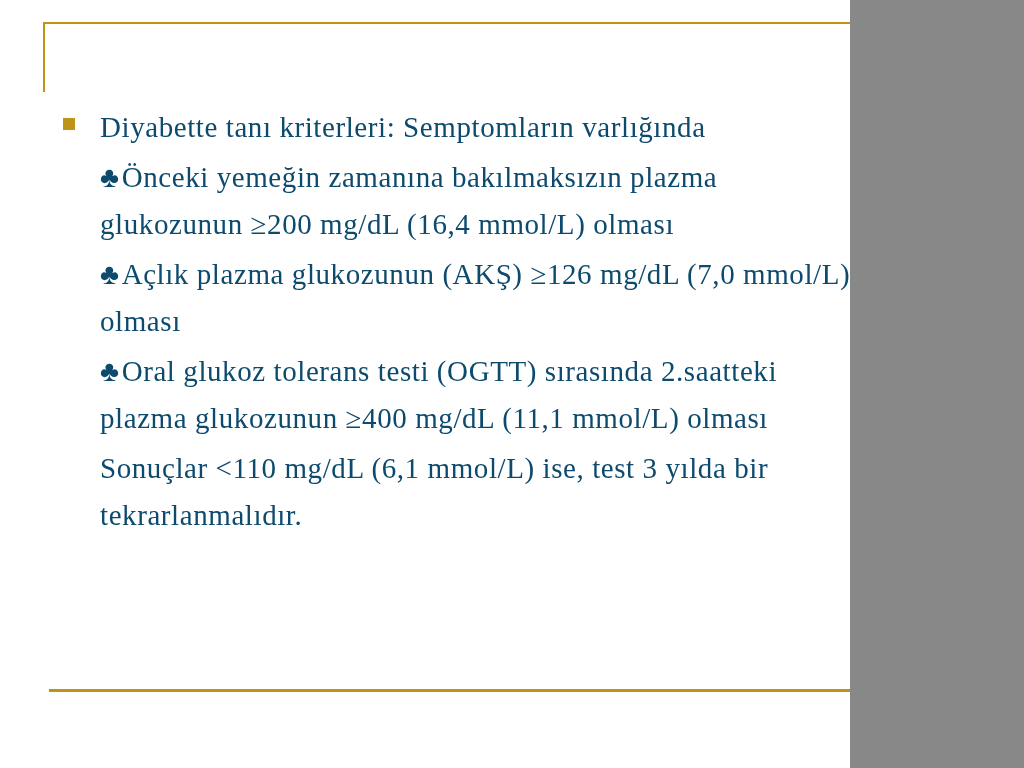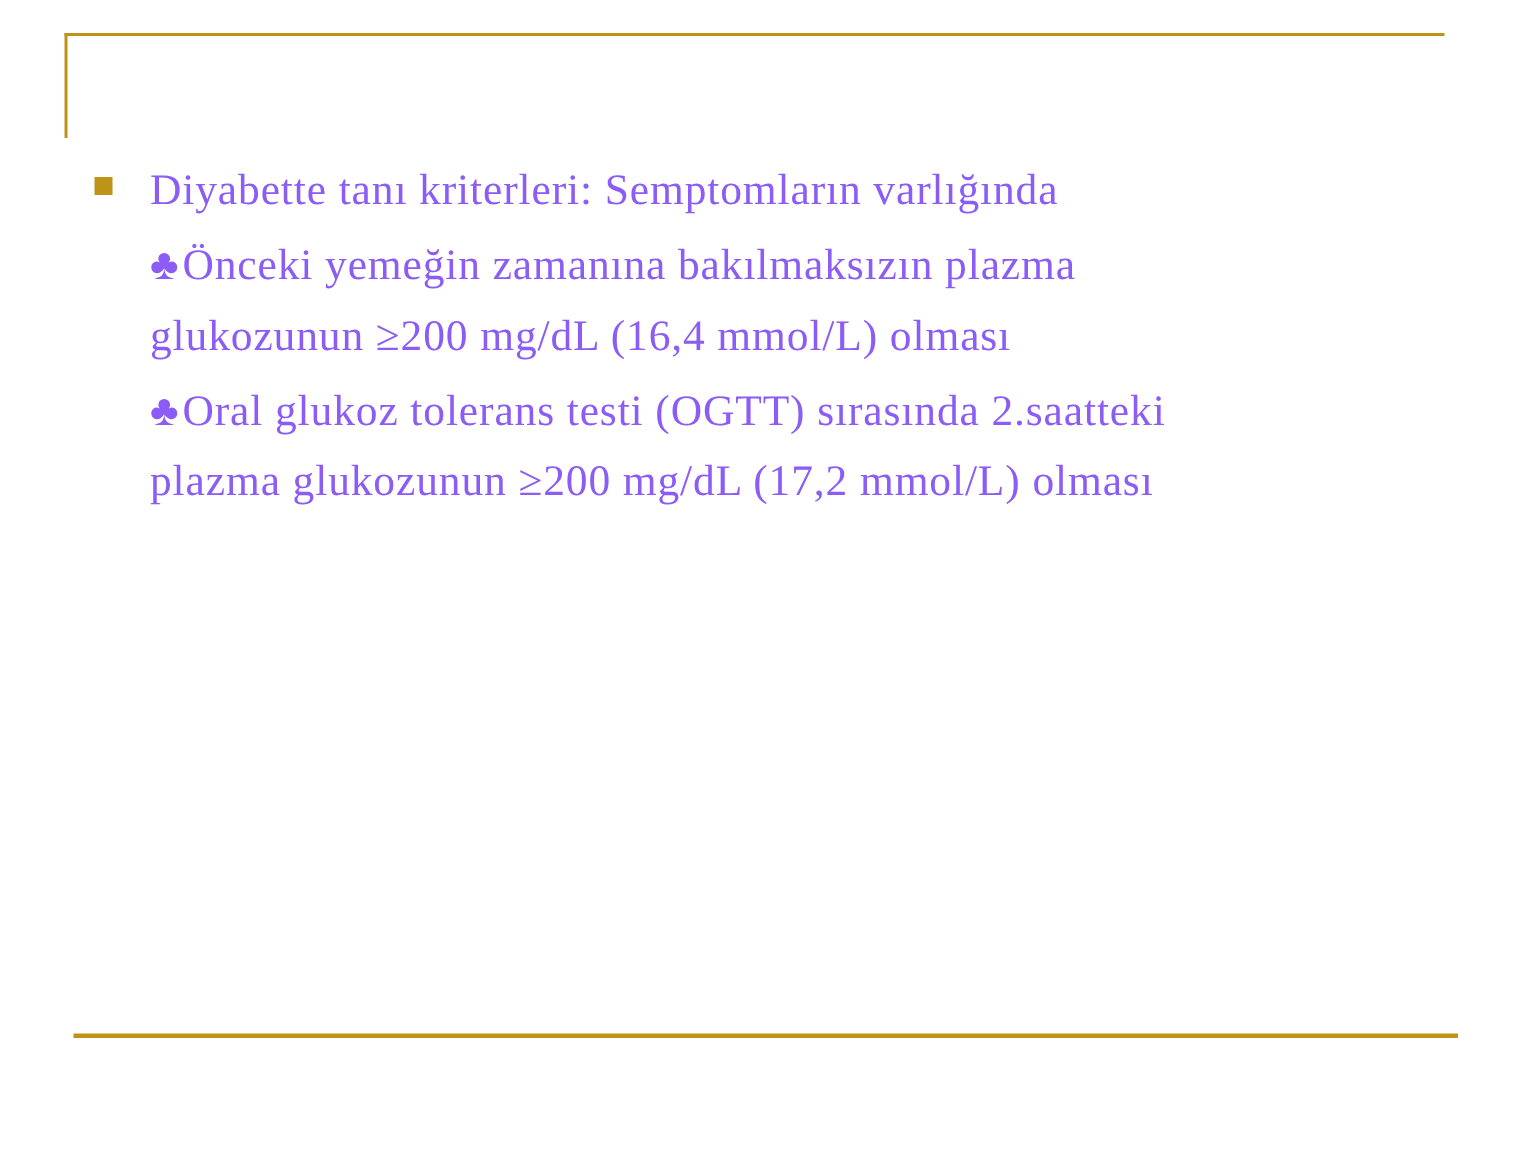--- a/index.html
+++ b/index.html
@@ -1,23 +1,23 @@
 <!DOCTYPE html>
 <html style="--accent: #bf9317;"><head>
 <meta charset="utf-8">
 <style>
   html, body { margin: 0; padding: 0; background: #888; }
   .slide {
     position: relative;
-    width: 1024px;
+    width: 850px;
     height: 768px;
     background: #ffffff;
     overflow: hidden;
     font-family: "Liberation Serif", "DejaVu Serif", serif;
-    color: #8b5cf6;
+    color: #0c4a6e;
   }
   
   .top-rule {
     position: absolute;
     left: 43px; top: 22px;
     width: 920px; height: 2px;
     background: var(--accent, #bf9317);
   }
   .left-rule {
     position: absolute;
@@ -70,25 +70,33 @@
     <p class="item">
       <span class="sq"></span>
       <span class="text">Diyabette tanı kriterleri: Semptomların varlığında</span>
     </p>
 
     <p class="item">
       <span class="club">♣</span><span class="text">Önceki yemeğin zamanına bakılmaksızın plazma
 glukozunun ≥200 mg/dL (16,4 mmol/L) olması</span>
     </p>
 
+    <p class="item">
+      <span class="club">♣</span><span class="text">Açlık plazma glukozunun (AKŞ) ≥126 mg/dL (7,0 mmol/L)
+olması</span>
+    </p>
 
     <p class="item">
       <span class="club">♣</span><span class="text">Oral glukoz tolerans testi (OGTT) sırasında 2.saatteki
-plazma glukozunun ≥200 mg/dL (17,2 mmol/L) olması</span>
+plazma glukozunun ≥400 mg/dL (11,1 mmol/L) olması</span>
     </p>
 
 
+    <p class="item">
+      <span class="text">Sonuçlar &lt;110 mg/dL (6,1 mmol/L) ise, test 3 yılda bir
+tekrarlanmalıdır.</span>
+    </p>
 
   </div>
 
   <div class="bottom-rule"></div>
 
 </div>
 
 </body></html>

